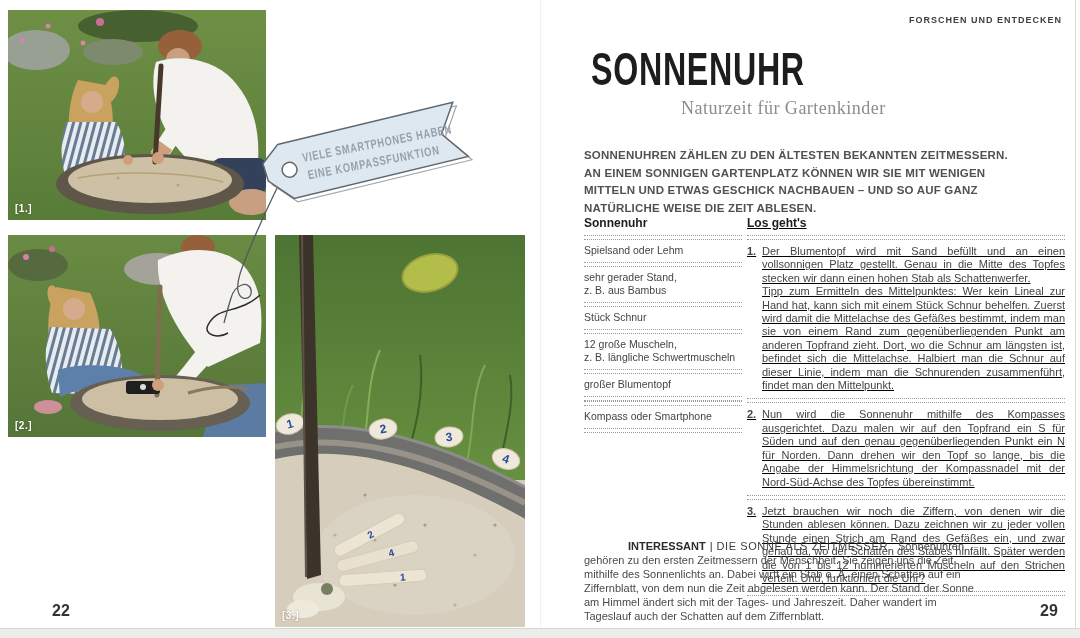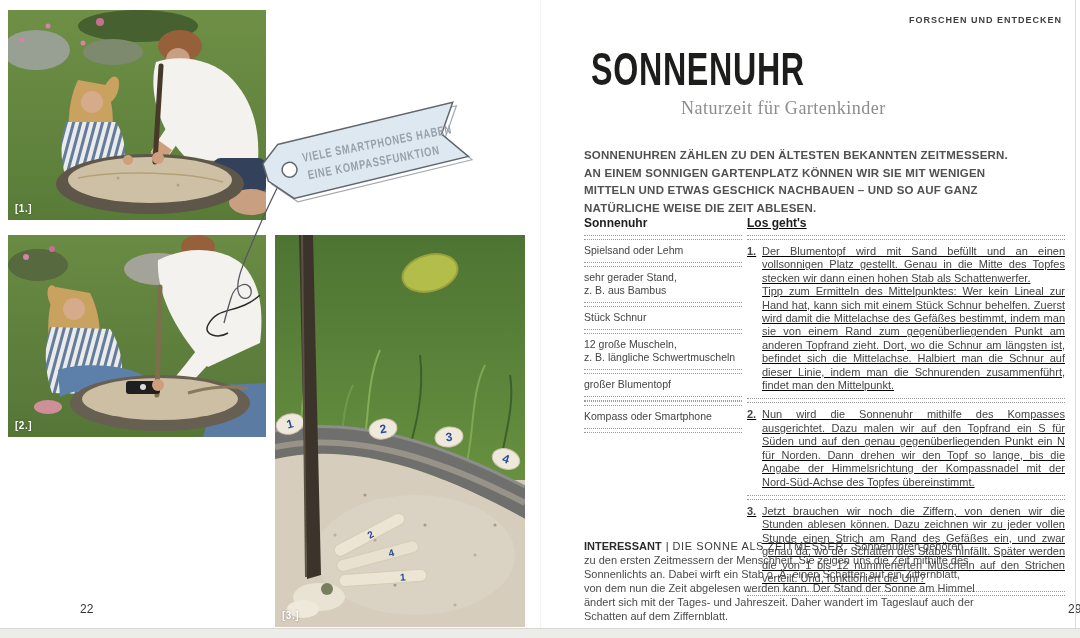--- a/index.html
+++ b/index.html
@@ -46,25 +46,25 @@
     font-size:10.5px; color:#444; line-height:13px; padding:4px 0 5px;
     white-space:pre-line;
   }
   .step { display:flex; font-size:11px; color:#444; line-height:13.4px; padding:5px 0 6px; }
   .step-num  { font-weight:bold; width:15px; flex:none; }
   .step-text { white-space:pre-line; text-align:justify; hyphens:auto; flex:1; }
   .info {
     position:absolute; left:584px; top:539px; width:394px; font-size:11px;
     color:#4a4a4a; line-height:14px;
   }
-  .info-label  { font-weight:bold; color:#2c2c2c; }
+  .info-label  { font-weight:bold; color:#2c2c2c;margin-left:44px; }
   .info-sep    { padding:0 4px; color:#2c2c2c; }
   .info-subhead{ letter-spacing:.6px; color:#3c3c3c; }
   .info-gap    { display:inline-block; width:10px; }
-  .pagenum { position:absolute; top:602px; font-size:12px; font-weight:normal; color:#333;margin-left:28px; }
+  .pagenum { position:absolute; top:602px; font-size:16px; font-weight:bold; color:#333; }
   #pagenum-left  { left:52px; }
   #pagenum-right { left:1040px; }
   
   .gutter-line { position:absolute; left:540px; top:0; width:1px; height:629px; background:#f1f1ee; }
   .page-edge-line { position:absolute; left:1075px; top:0; width:1px; height:629px; background:#dcdcd8; }
   .bottom-strip { position:absolute; left:0; bottom:0; width:1080px; height:9px;
     background:#ecece9; border-top:1px solid #d6d6d2; }
 </style>
 </head>
 <body>

